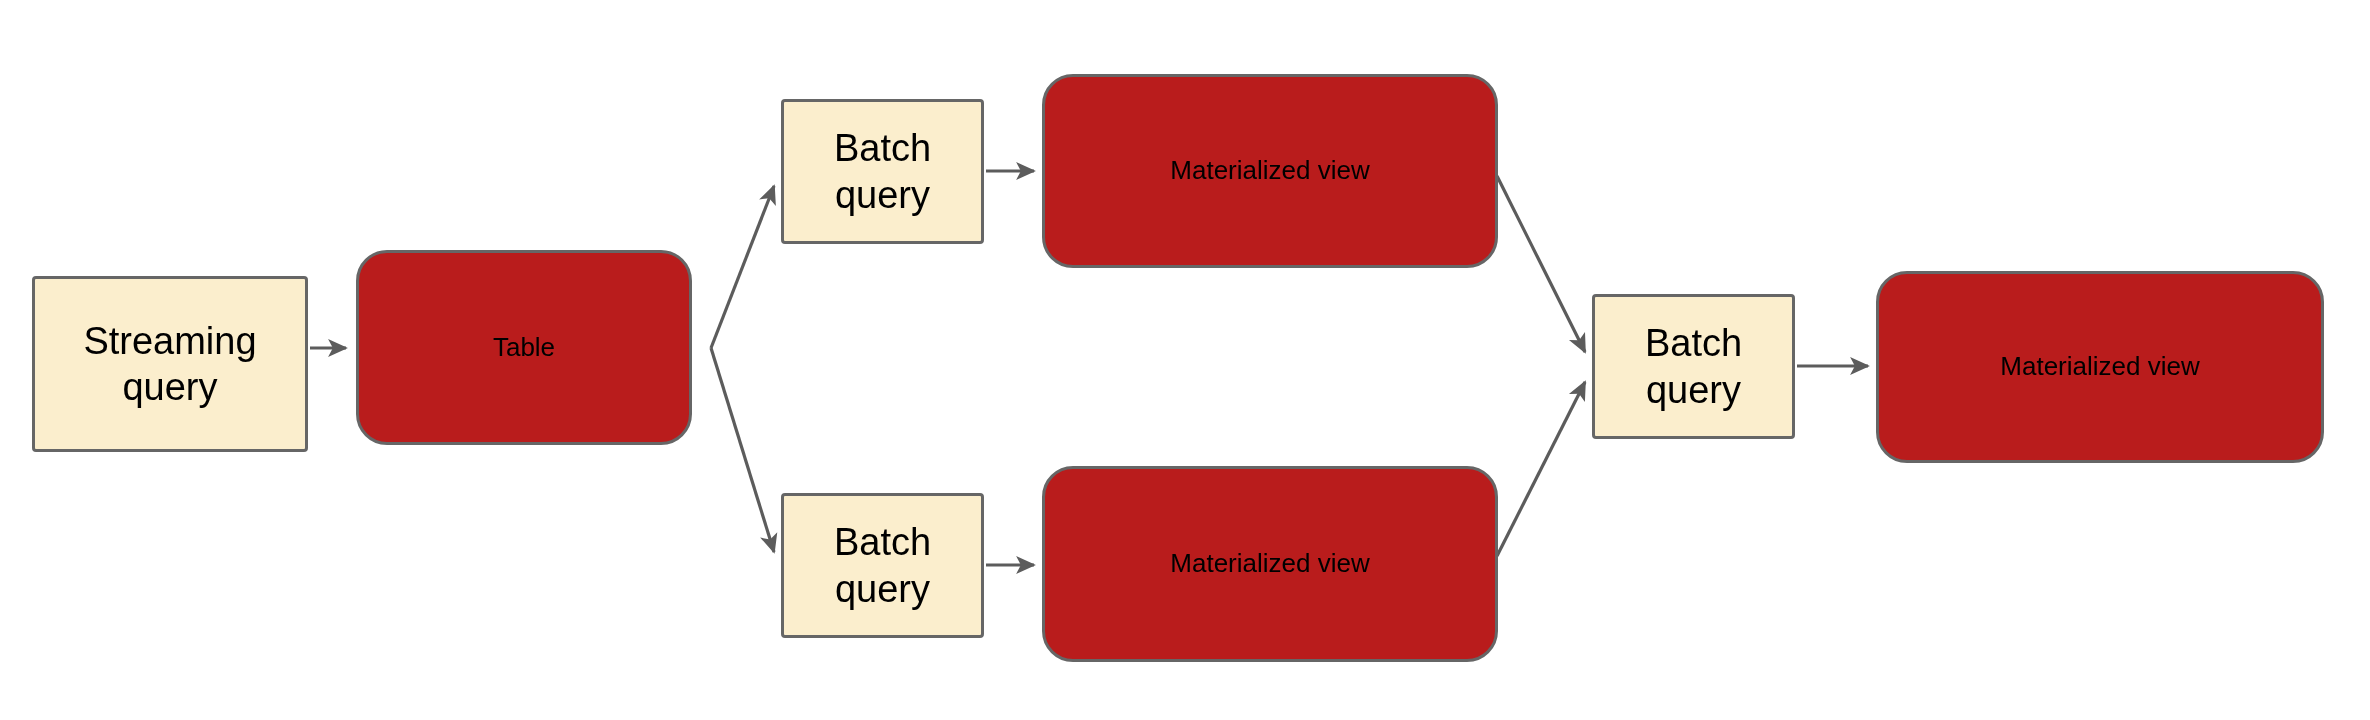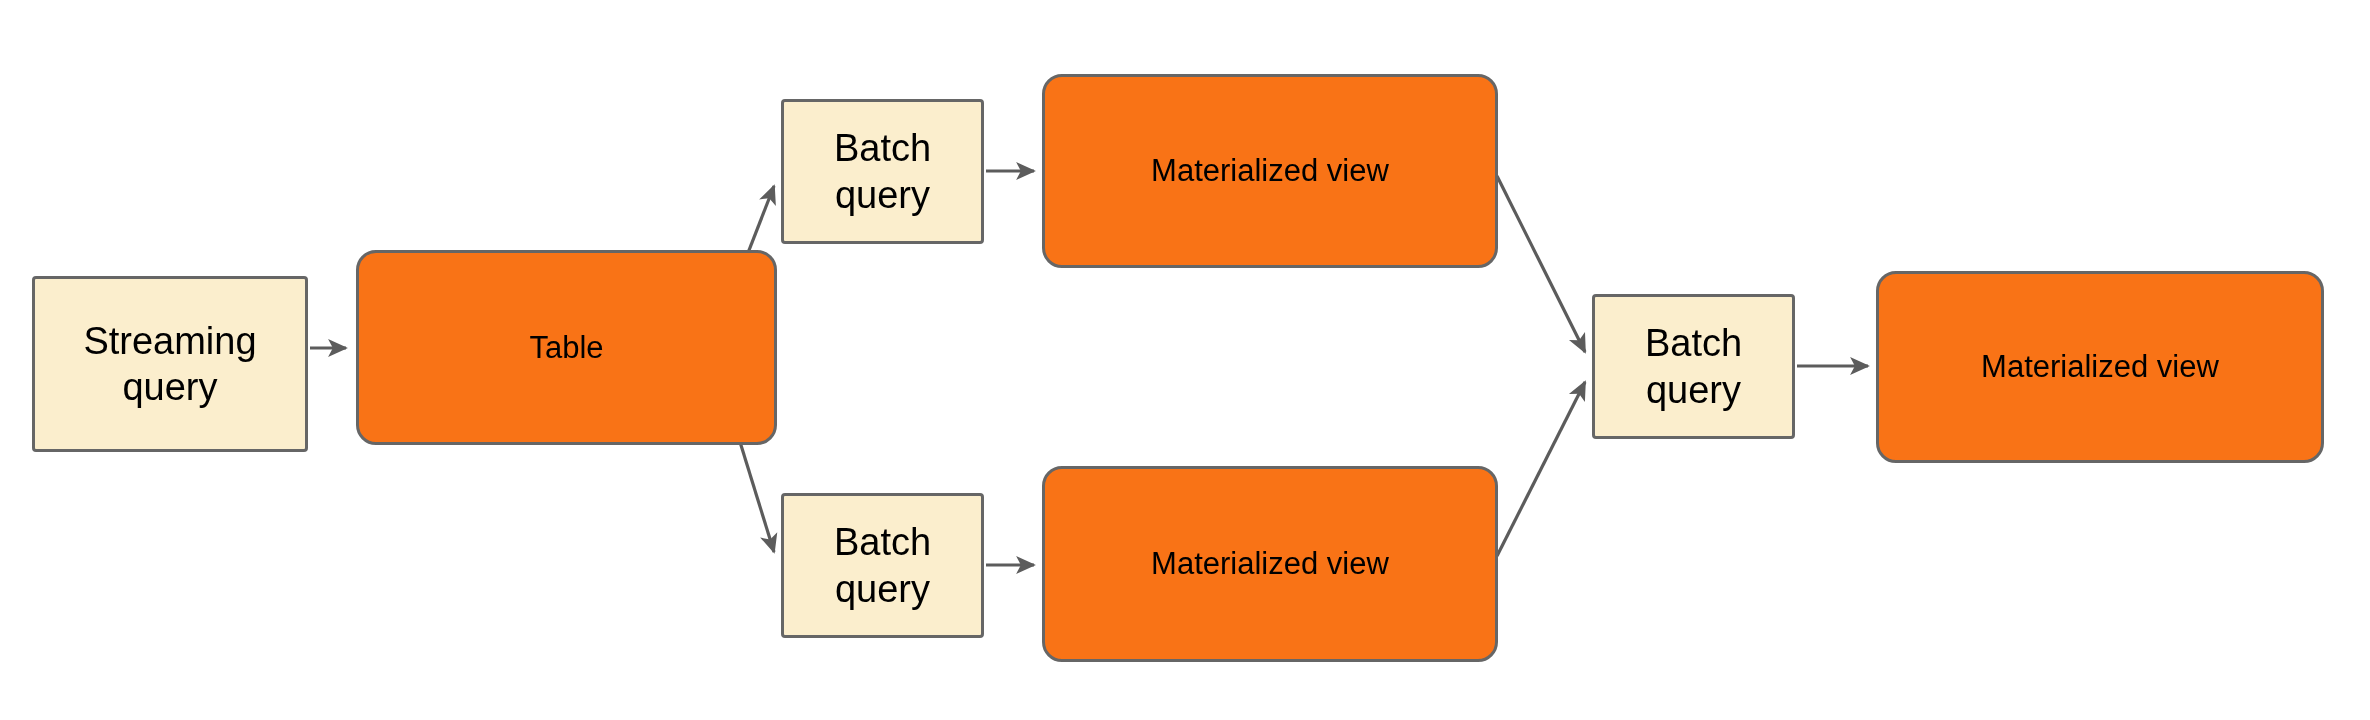--- a/index.html
+++ b/index.html
@@ -43,27 +43,27 @@
     display: block;
     width: 100%;
     white-space: pre-line;
   }
   .node.query {
     background: #fbeecd;
     border-radius: 4px;
     font-size: 38px;
   }
   .node.store {
-    background: #f97316;
-    border-radius: 20px;
-    font-size: 31px;
+    background: #b91c1c;
+    border-radius: 31px;
+    font-size: 26px;
   }
   
   #node-streaming-query { left: 32px;   top: 276px; width: 276px; height: 176px; }
-  #node-table           { left: 356px;  top: 250px; width: 421px; height: 195px; }
+  #node-table           { left: 356px;  top: 250px; width: 336px; height: 195px; }
   #node-batch-query-top { left: 781px;  top: 99px;  width: 203px; height: 145px; }
   #node-mv-top          { left: 1042px; top: 74px;  width: 456px; height: 194px; }
   #node-batch-query-bot { left: 781px;  top: 493px; width: 203px; height: 145px; }
   #node-mv-bottom       { left: 1042px; top: 466px; width: 456px; height: 196px; }
   #node-batch-query-mid { left: 1592px; top: 294px; width: 203px; height: 145px; }
   #node-mv-right        { left: 1876px; top: 271px; width: 448px; height: 192px; }
 </style>
 </head>
 <body>
 

